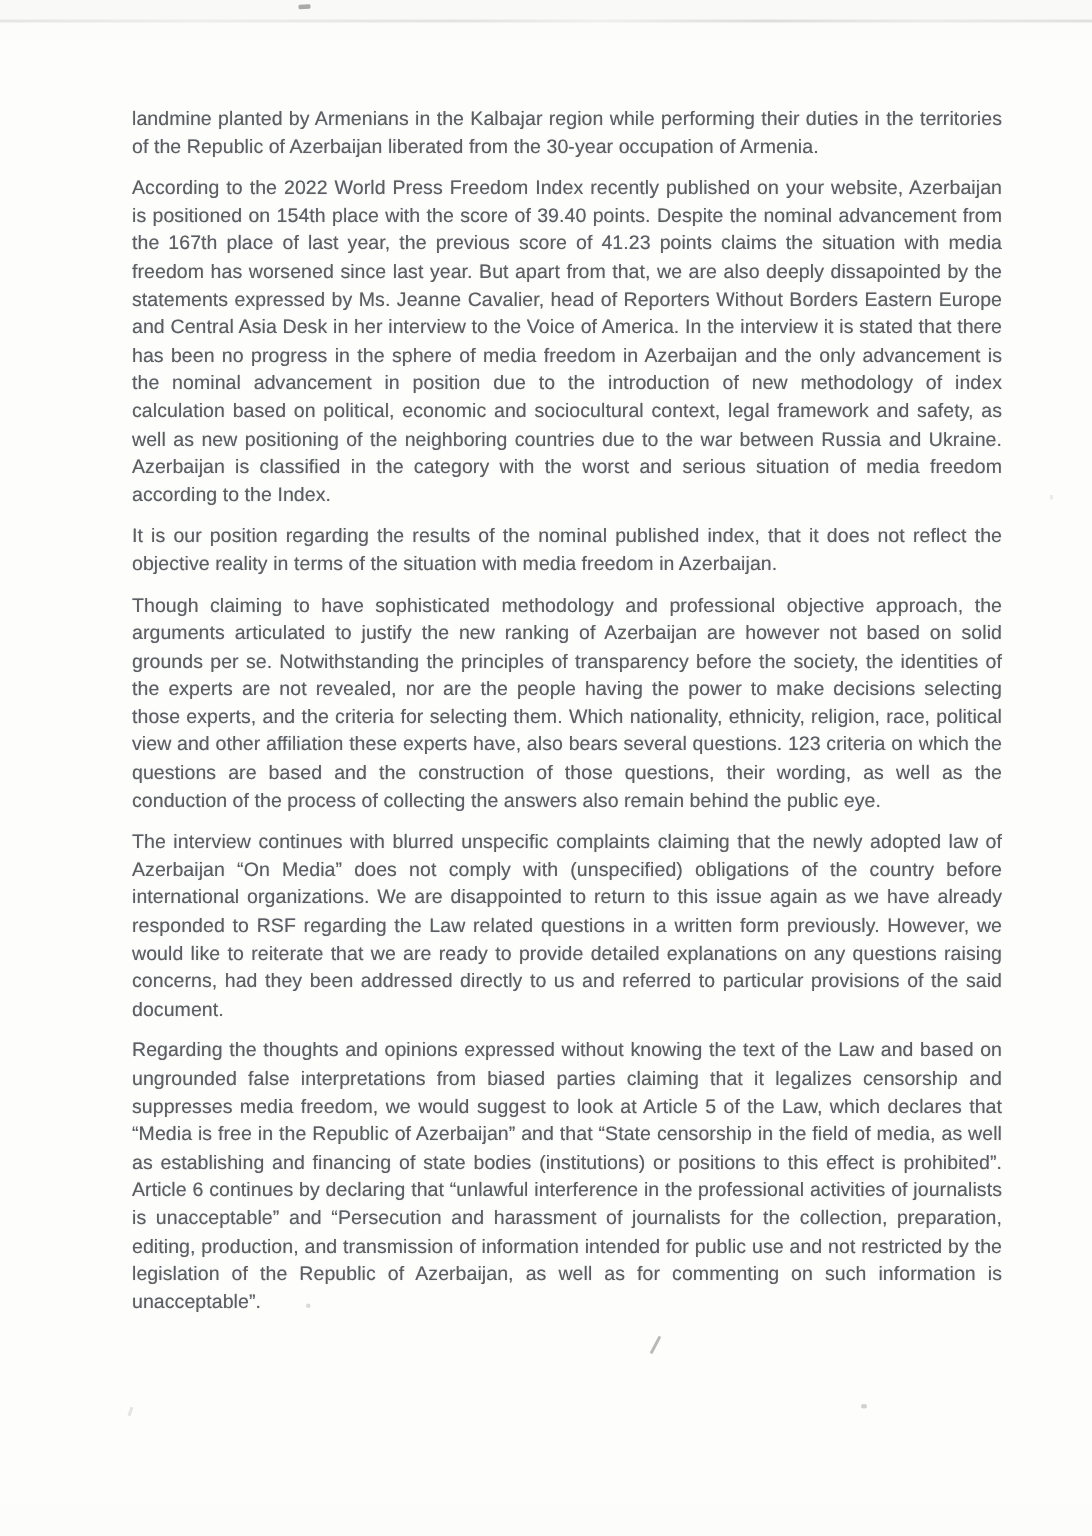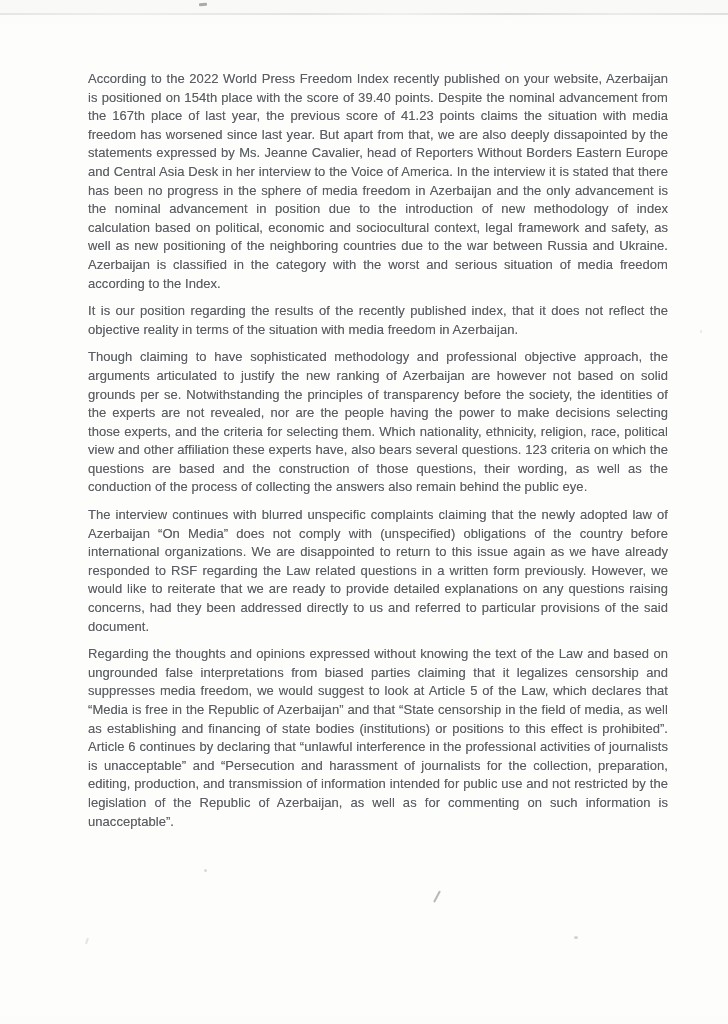--- a/index.html
+++ b/index.html
@@ -100,22 +100,23 @@
 </head>
 <body>
 
 <div class="page">
 
   <div class="scan-top-band"></div>
   <div class="scan-top-line"></div>
   <div class="artifact a-top-dash"></div>
 
   <div class="content">
+    <p>landmine planted by Armenians in the Kalbajar region while performing their duties in the territories of the Republic of Azerbaijan liberated from the 30-year occupation of Armenia.</p>
     <p>According to the 2022 World Press Freedom Index recently published on your website, Azerbaijan is positioned on 154th place with the score of 39.40 points. Despite the nominal advancement from the 167th place of last year, the previous score of 41.23 points claims the situation with media freedom has worsened since last year. But apart from that, we are also deeply dissapointed by the statements expressed by Ms. Jeanne Cavalier, head of Reporters Without Borders Eastern Europe and Central Asia Desk in her interview to the Voice of America. In the interview it is stated that there has been no progress in the sphere of  media freedom in Azerbaijan and the only advancement is the nominal advancement in position due to the  introduction of new methodology of index calculation based on political, economic and sociocultural context, legal framework and safety, as well as new positioning of the neighboring countries due to the  war between Russia and Ukraine. Azerbaijan is classified in the category with the worst and serious situation of media freedom according to the Index.</p>
-    <p>It is our position regarding the results of the recently published index, that it does not reflect the objective reality in terms of the situation with media freedom in Azerbaijan.</p>
+    <p>It is our position regarding the results of the nominal published index, that it does not reflect the objective reality in terms of the situation with media freedom in Azerbaijan.</p>
     <p>Though claiming to have sophisticated methodology and professional objective approach, the arguments articulated to justify the new ranking of Azerbaijan are however not based on solid grounds per se. Notwithstanding the principles of transparency before the society, the identities of the experts are not revealed, nor are the people having the power to make decisions selecting those experts, and the criteria for selecting them. Which nationality, ethnicity, religion, race, political view and other affiliation these experts have, also bears several questions. 123 criteria on which the questions are based and the construction of those questions, their wording, as well as the conduction of the process of collecting the answers also remain behind the public eye.</p>
     <p>The interview continues with blurred unspecific complaints claiming that the newly adopted law of Azerbaijan “On Media” does not comply with (unspecified) obligations of the country before international organizations. We are disappointed to return to this issue again as we have already responded to RSF regarding the Law related questions in a written form previously. However, we would like to reiterate that we are ready to provide detailed explanations on any questions raising concerns, had they been addressed directly to us and referred to particular provisions of the said document.</p>
     <p>Regarding the thoughts and opinions expressed without knowing the text of the Law and based on ungrounded false interpretations from biased parties claiming that it legalizes censorship and suppresses media freedom, we would suggest to look at Article 5 of the Law, which declares that “Media is free in the Republic of Azerbaijan” and that “State censorship in the field of media, as well as establishing and financing of state bodies (institutions) or positions to this effect is prohibited”. Article 6 continues by declaring that “unlawful interference in the professional activities of journalists is unacceptable” and “Persecution and harassment of journalists for the collection, preparation, editing, production, and transmission of information intended for public use and not restricted by the legislation of the Republic of Azerbaijan, as well as for commenting on such information is unacceptable”.</p>
   </div>
 
   <div class="artifact a-diag-stroke"></div>
   <div class="artifact a-speck-1"></div>
   <div class="artifact a-speck-2"></div>
   <div class="artifact a-speck-3"></div>
   <div class="artifact a-speck-4"></div>

